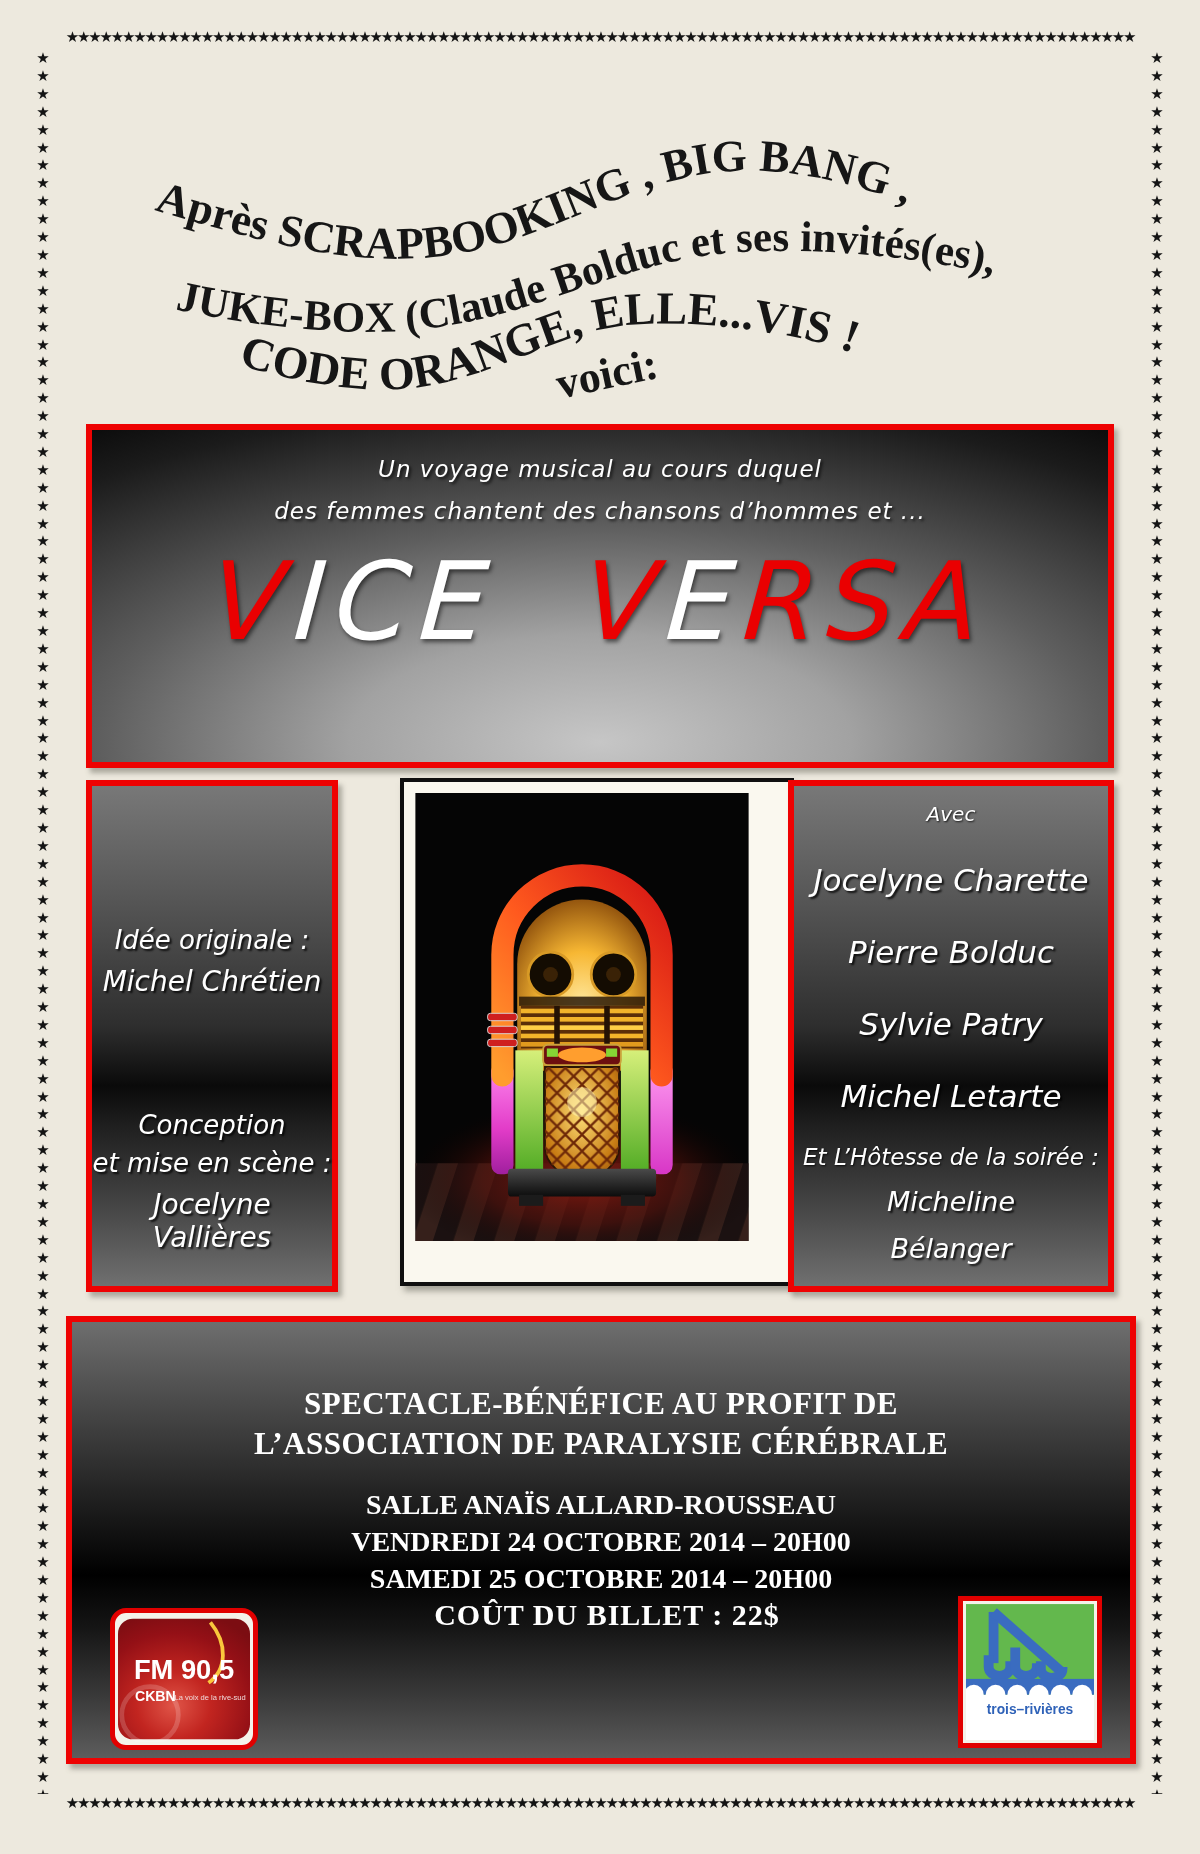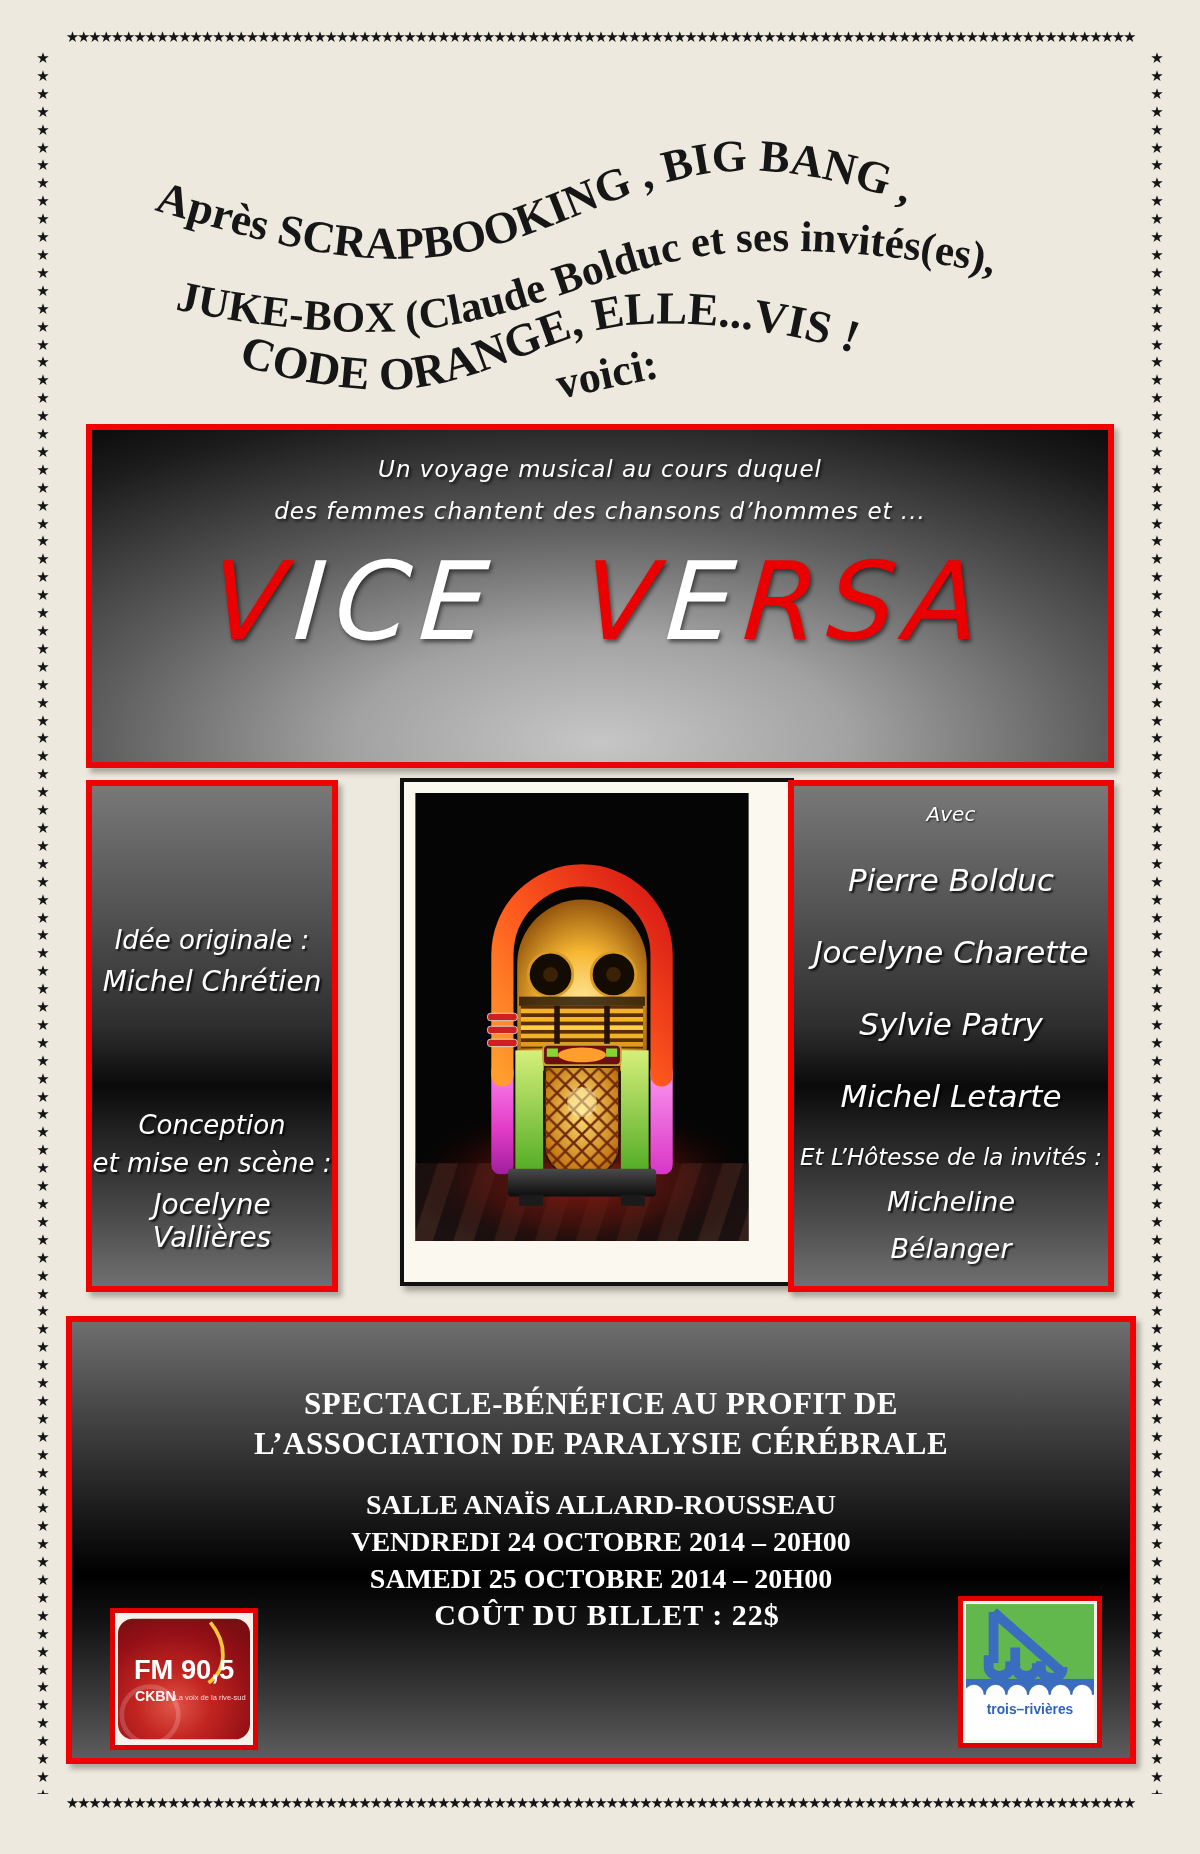--- a/index.html
+++ b/index.html
@@ -62,21 +62,21 @@
   .bottom-box{
     left:66px;top:1316px;width:1058px;height:436px;
     background:linear-gradient(180deg,#6e6e6e 0%,#474747 20%,#161616 46%,#000 58%,#151515 70%,#3a3a3a 86%,#5d5d5d 100%);
     color:#fff;text-align:center;
   }
   .benefit{font-size:31px;font-weight:700;line-height:1.28;letter-spacing:.5px;padding-top:62px;}
   .venue-block{font-size:28px;font-weight:700;line-height:1.32;margin-top:24px;}
   .price-line{font-size:30px;font-weight:700;letter-spacing:1px;padding-left:12px;}
   
   .logo-frame{position:absolute;border:5px solid #E10000;background:#f4f2ea;padding:3px;}
-  .radio-frame{left:38px;top:286px;width:132px;height:126px;}
+  .radio-frame{left:38px;top:286px;width:132px;height:126px;border-radius:16px;}
   .city-frame{left:886px;top:274px;width:128px;height:136px;}
   .logo-frame svg{display:block;}
 </style>
 </head>
 <body>
 
 <div class="poster">
 
   <div class="stars stars-h stars-top">★★★★★★★★★★★★★★★★★★★★★★★★★★★★★★★★★★★★★★★★★★★★★★★★★★★★★★★★★★★★★★★★★★★★★★★★★★★★★★★★★★★★★★★★★★★★★★★</div>
   <div class="stars stars-h stars-bottom">★★★★★★★★★★★★★★★★★★★★★★★★★★★★★★★★★★★★★★★★★★★★★★★★★★★★★★★★★★★★★★★★★★★★★★★★★★★★★★★★★★★★★★★★★★★★★★★</div>
@@ -392,25 +392,25 @@
       <path d="M 140 296 h 80 v 86 a 40 34 0 0 1 -80 0 Z" fill="url(#diamonds)"></path>
       <circle cx="180" cy="334" r="16" fill="#fff3b0" opacity=".55"></circle>
       <rect x="100" y="406" width="160" height="30" rx="4" fill="url(#baseGrad)"></rect>
       <rect x="112" y="434" width="26" height="12" fill="#1b1b1b"></rect>
       <rect x="222" y="434" width="26" height="12" fill="#1b1b1b"></rect>
     </svg>
   </div>
 
   <div class="redbox panel cast-box">
     <div class="script cast-with">Avec</div>
+    <div class="script cast-name">Jocelyne Charette</div>
     <div class="script cast-name">Pierre Bolduc</div>
-    <div class="script cast-name">Jocelyne Charette</div>
     <div class="script cast-name">Sylvie Patry</div>
     <div class="script cast-name">Michel Letarte</div>
-    <div class="script hostess-label">Et L’Hôtesse de la invités :</div>
+    <div class="script hostess-label">Et L’Hôtesse de la soirée :</div>
     <div class="script hostess-name">Micheline</div>
     <div class="script hostess-name">Bélanger</div>
   </div>
 
   <div class="redbox bottom-box">
     <div class="benefit">
       <div>SPECTACLE-BÉNÉFICE AU PROFIT DE</div>
       <div>L’ASSOCIATION DE PARALYSIE CÉRÉBRALE</div>
     </div>
     <div class="venue-block">

